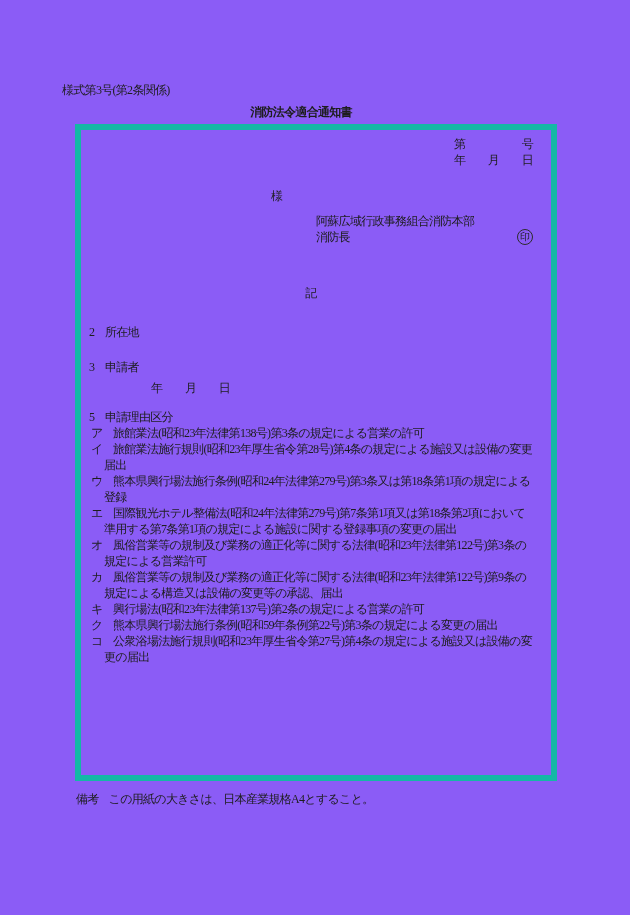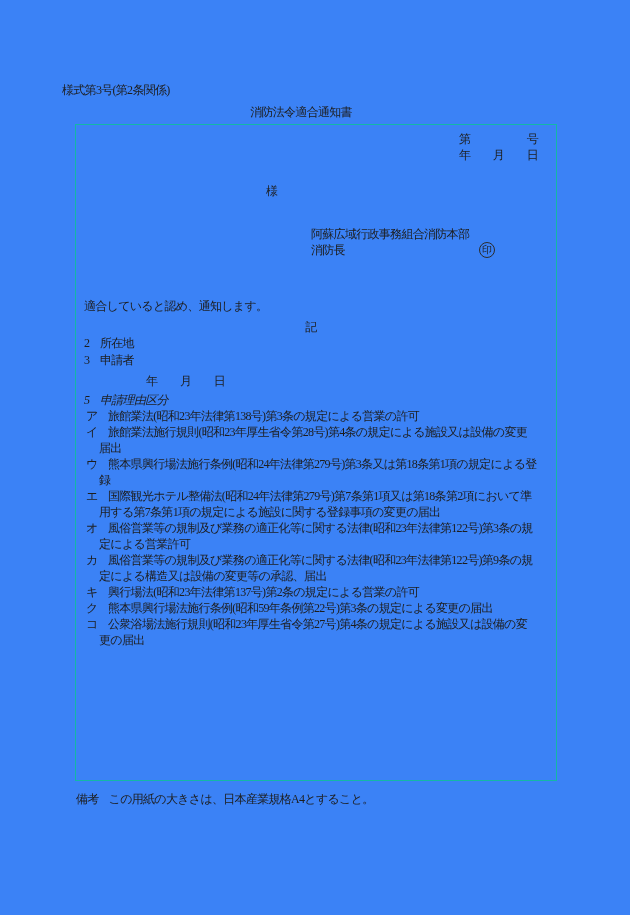--- a/index.html
+++ b/index.html
@@ -2,87 +2,89 @@
 <html lang="ja"><head>
 <meta charset="utf-8">
 <style>
   * { margin: 0; padding: 0; box-sizing: border-box; }
   html, body { background: #e8e8e6; }
   .page {
     position: relative;
     width: 630px;
     height: 915px;
     margin: 0 auto;
-    background: #3b82f6;
+    background: #8b5cf6;
     color: #1d1d1d;
     font-family: "Liberation Serif", "DejaVu Serif", serif;
     font-size: 12px;
     line-height: 16px;
     letter-spacing: -0.7px;
     overflow: hidden;
   }
   .form-label {
     position: absolute;
     left: 62px;
     top: 82px;
   }
   .doc-title {
     position: absolute;
     left: 75px;
     top: 104px;
     width: 452px;
     text-align: center;
+    font-weight: bold;
   }
   .main-box {
     position: absolute;
     left: 75px;
     top: 124px;
     width: 482px;
     height: 657px;
-    border: 1px solid #14b8a6;
+    border: 6px solid #14b8a6;
     padding: 6px 18px 0 8px;
   }
   .ref-line, .date-line {
     text-align: right;
   }
   .addressee {
     margin-top: 20px;
     padding-left: 182px;
   }
   .issuer {
-    margin-top: 27px;
+    margin-top: 9px;
     padding-left: 227px;
   }
   .issuer-line2 {
     display: flex;
     align-items: center;
+    justify-content: space-between;
   }
   .seal {
     display: inline-block;
     margin-left: 134px;
     width: 16px;
     height: 16px;
     border: 1px solid #2c2c2c;
     border-radius: 50%;
     font-size: 10px;
     line-height: 14px;
     text-align: center;
     letter-spacing: 0;
   }
   .body-par { margin-top: 40px; line-height: 17px; }
   .par1 { padding-left: 54px; white-space: nowrap; }
   .ki { margin-top: 4px; text-align: center; }
   .items { margin-top: 0; }
   .item .no { display: inline-block; width: 16px; }
   .m1 { margin-top: 6px; }
-  .m2 { }
-  .m3 { margin-top: 1px; }
+  .m2 { margin-top: 23px; }
+  .m3 { margin-top: 19px; }
   .m4 { margin-top: 19px; }
   .item4-date { margin-top: 5px; padding-left: 62px; }
-  .m5 { margin-top: 3px; font-style: italic; }
+  .m5 { margin-top: 13px; }
   .sub { padding-left: 15px; }
   .sub .kana { display: inline-block; width: 22px; margin-left: -13px; }
   .note {
     position: absolute;
     left: 76px;
     top: 791px;
     text-align: right;
   }
   .note .note-label { margin-right: 10px; }
 </style>
@@ -106,21 +108,20 @@
 
     <div class="issuer">
       <div>阿蘇広域行政事務組合消防本部</div>
       <div class="issuer-line2">
         <span>消防長</span>
         <span class="seal">印</span>
       </div>
     </div>
 
     <div class="body-par">
-      <div class="par2">適合していると認め、通知します。</div>
     </div>
 
     <div class="ki">記</div>
 
     <div class="items">
 
 
       <div class="item m2">
         <span class="no">2</span><span>所在地</span>
       </div>

